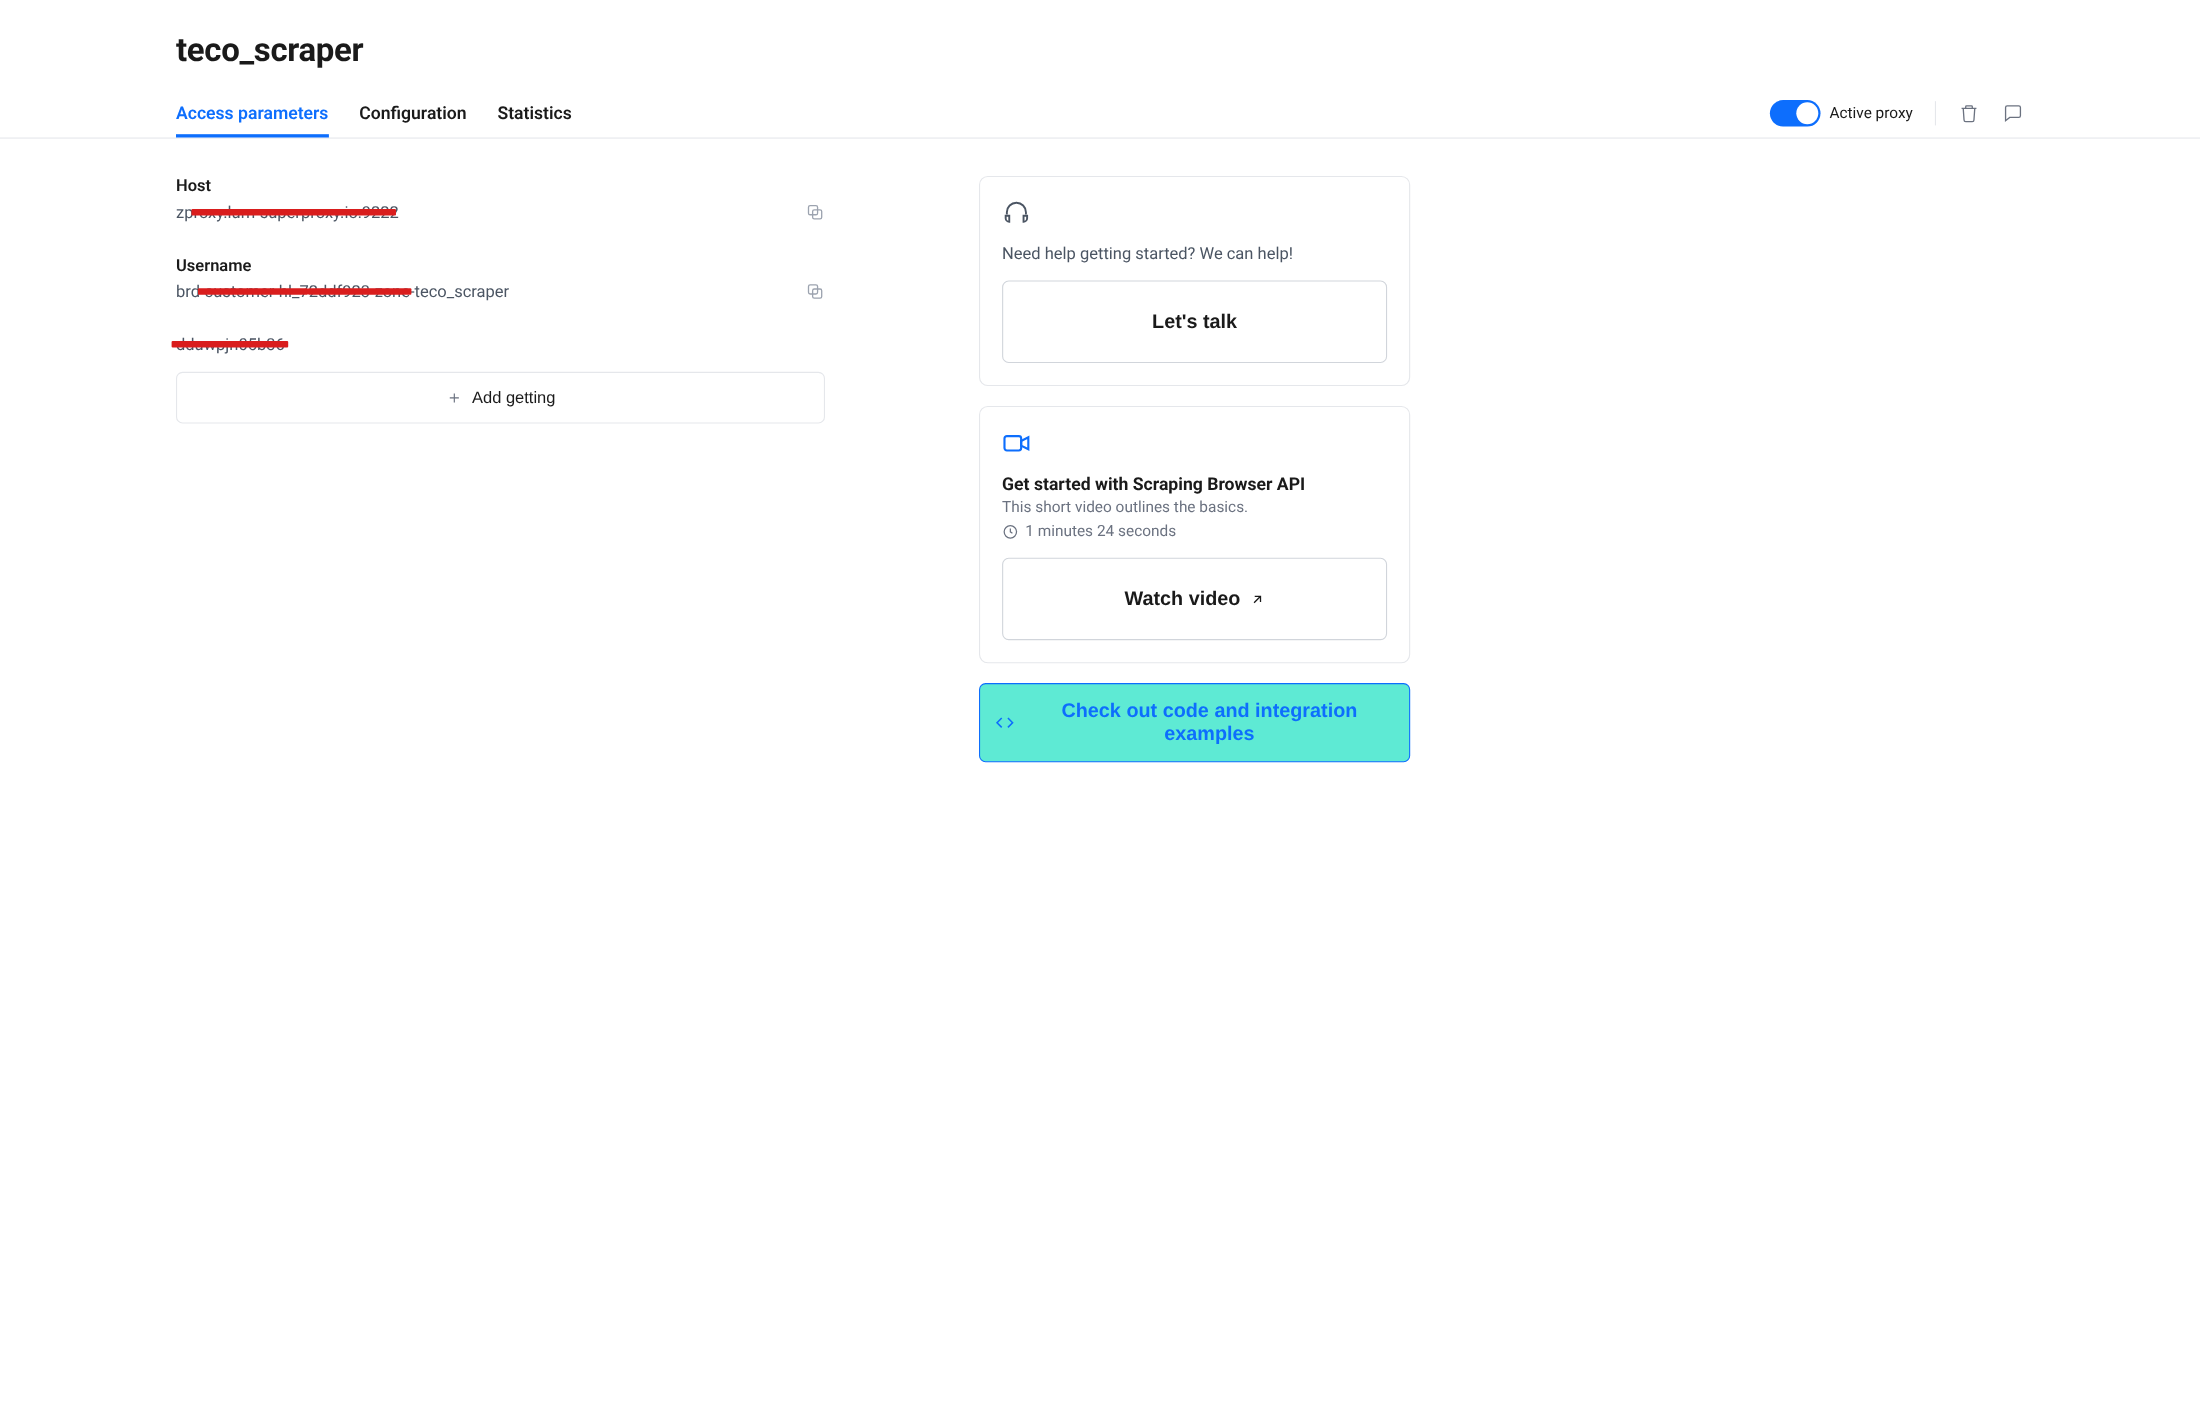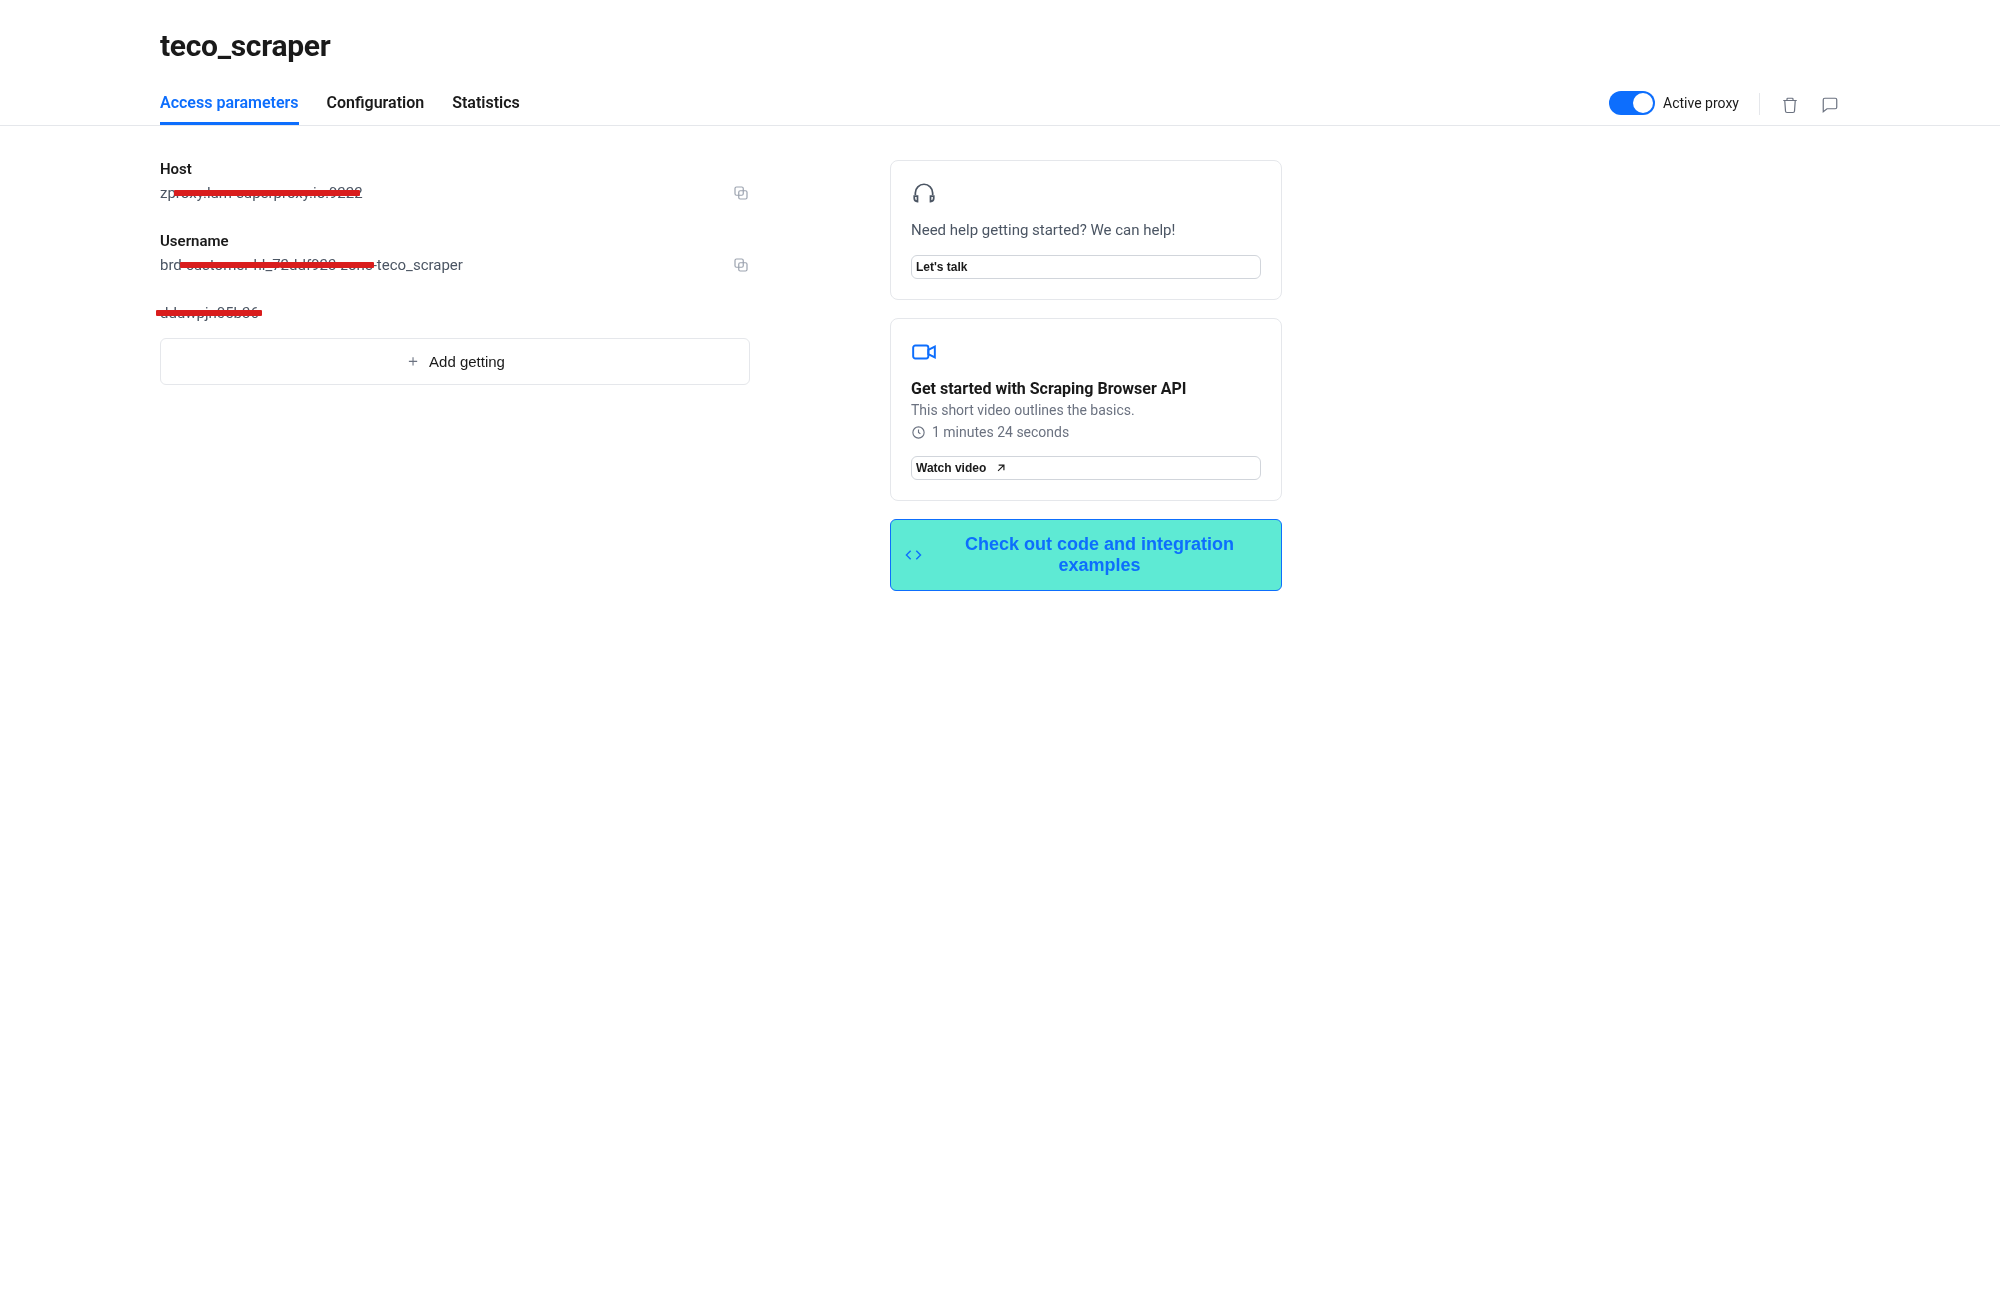--- a/index.html
+++ b/index.html
@@ -41,21 +41,21 @@
     cursor: pointer;
     border-bottom: 3px solid transparent;
     margin-bottom: -1px;
   }
   .tab.active {
     color: #0d6efd;
     border-bottom-color: #0d6efd;
   }
   .controls {
     display: flex;
-    align-items: flex-end;
+    align-items: center;
     gap: 20px;
     padding-bottom: 10px;
   }
   .toggle-wrap {
     display: flex;
     align-items: center;
     gap: 8px;
     cursor: pointer;
   }
   .toggle {
@@ -192,30 +192,30 @@
   .card-meta {
     font-size: 14px;
     color: #6b7280;
     display: flex;
     align-items: flex-end;
     gap: 6px;
     margin-bottom: 16px;
   }
   .card-btn {
     width: 100%;
-    padding: 4px;
+    padding: 26px;
     border: 1px solid #d1d5db;
     border-radius: 6px;
     background: #fff;
-    font-size: 12px;
+    font-size: 18px;
     font-weight: 600;
     color: #1a1a1a;
     display: flex;
     align-items: center;
-    justify-content: flex-start;
+    justify-content: center;
     gap: 8px;
     cursor: pointer;
   }
   .code-btn {
     width: 100%;
     padding: 14px;
     border: 1px solid #0d6efd;
     border-radius: 6px;
     background: #5eead4;
     font-size: 18px;

